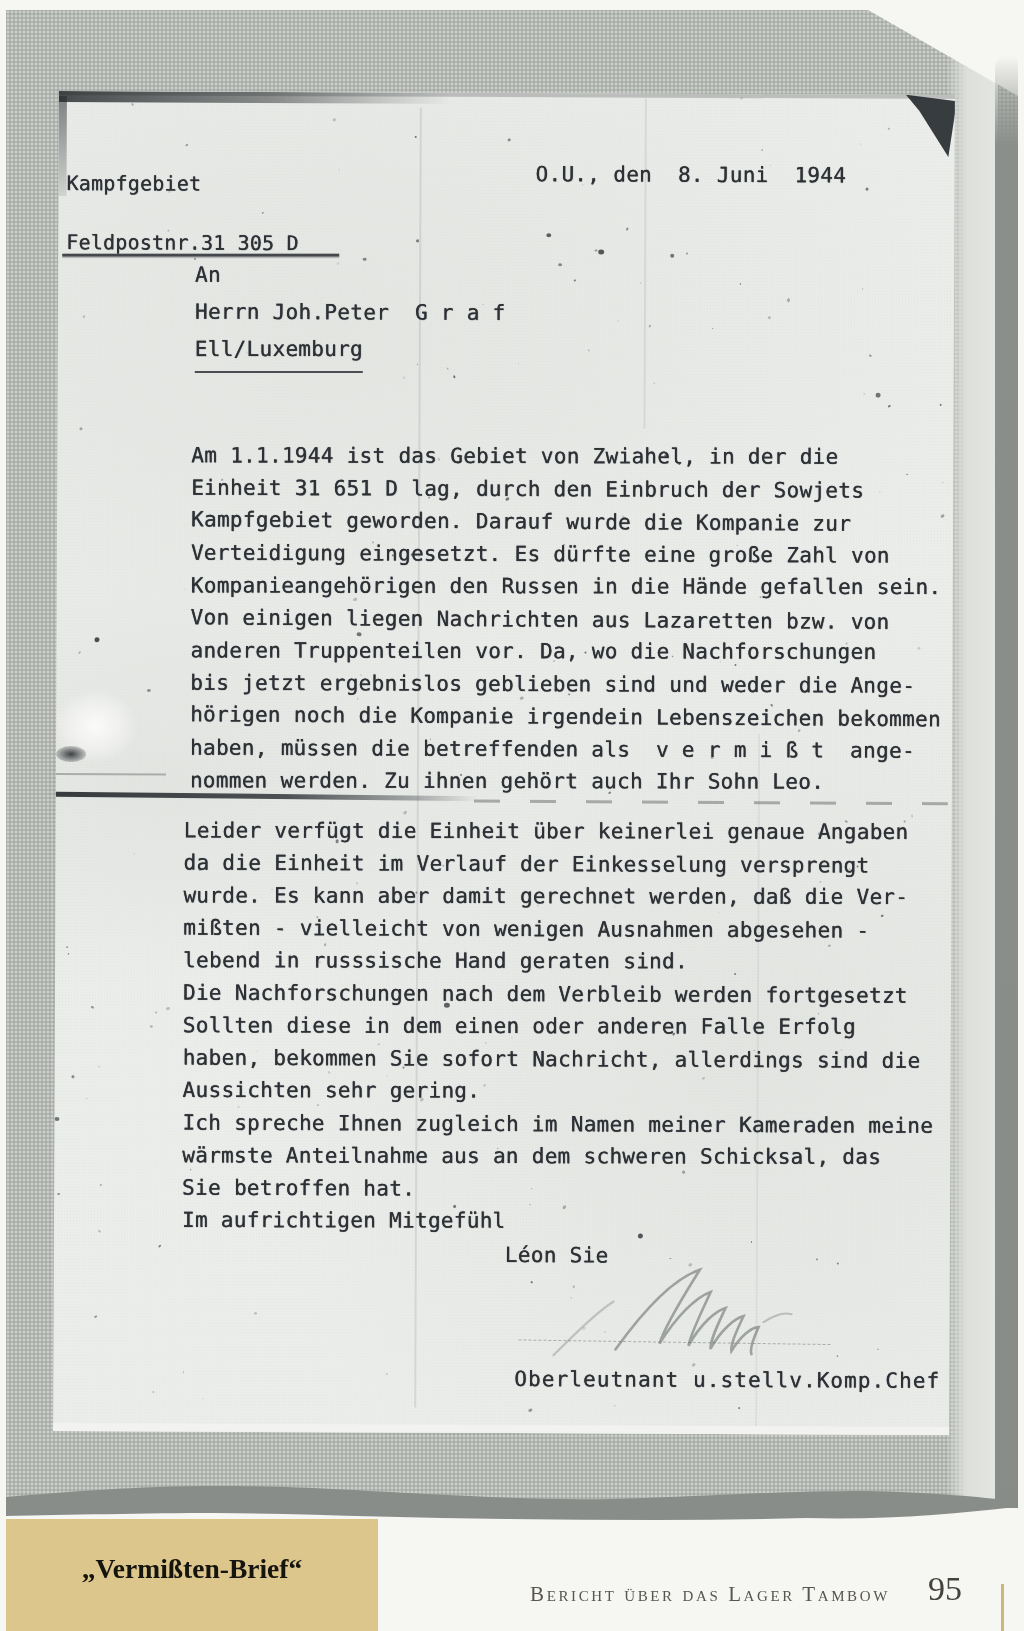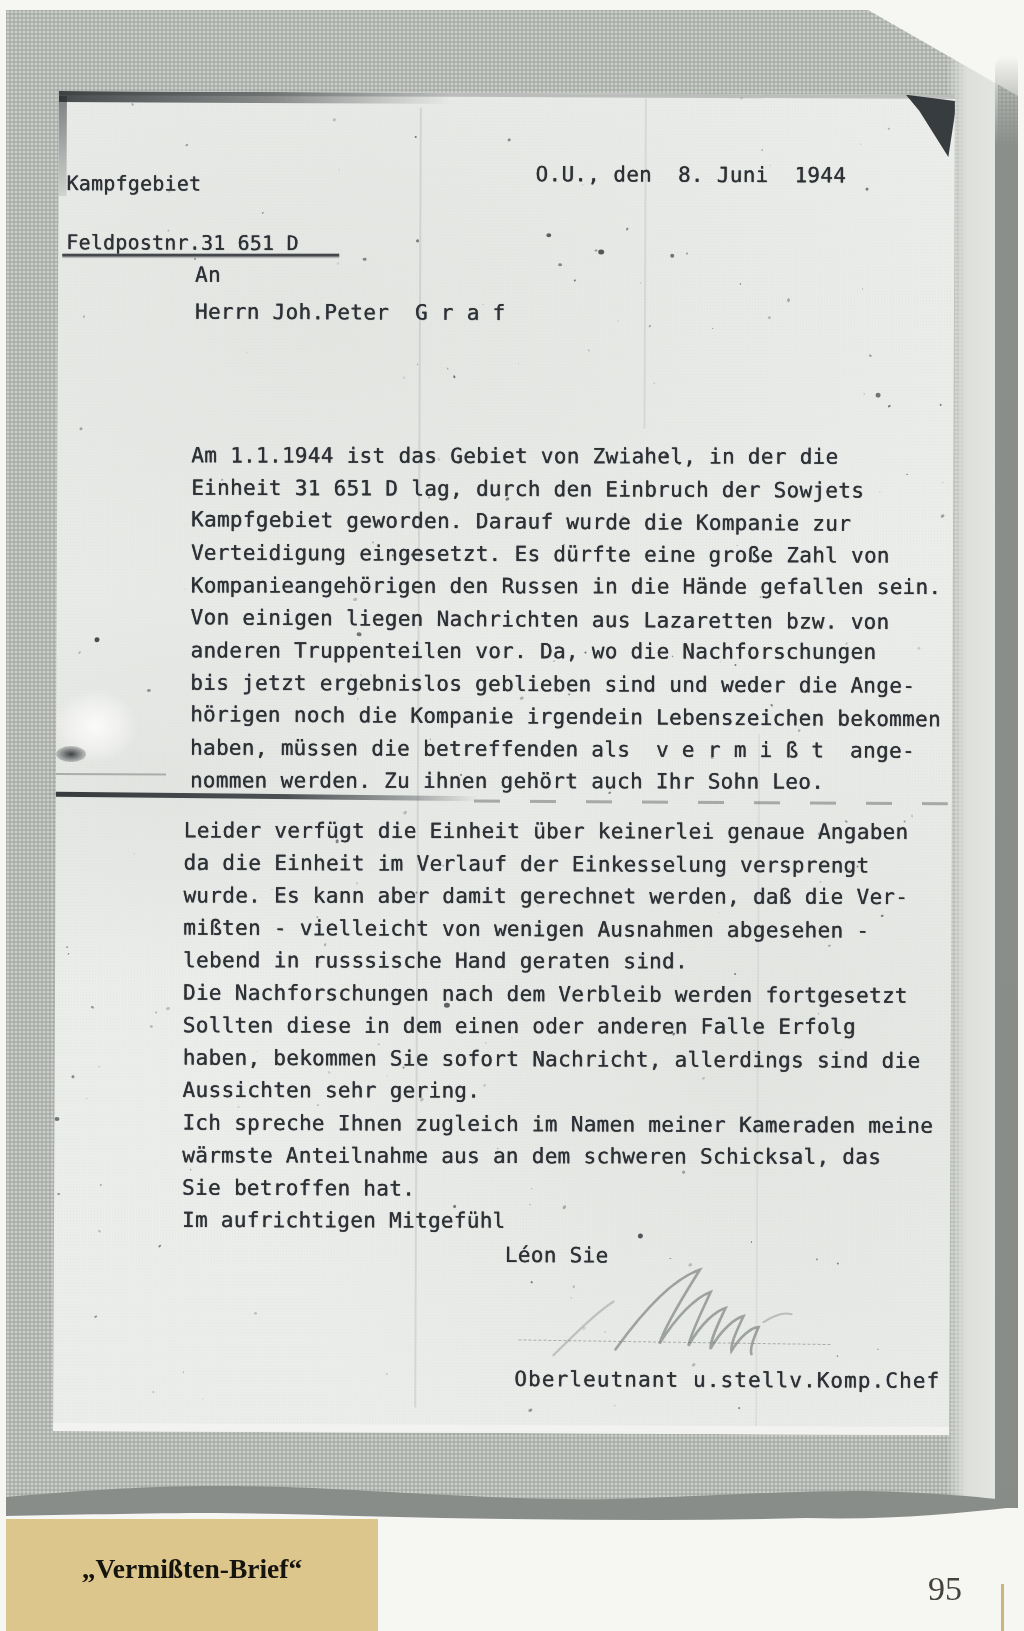--- a/index.html
+++ b/index.html
@@ -334,26 +334,26 @@
         <i style="position: absolute; border-radius: 50%; left: 551px; top: 1238px; width: 1.3px; height: 0.8px; background: rgba(30, 33, 36, 0.53); transform: rotate(7deg);"></i>
         <i style="position: absolute; border-radius: 50%; left: 783px; top: 1168px; width: 2px; height: 2.1px; background: rgba(30, 33, 36, 0.49); transform: rotate(67deg);"></i>
         <i style="position: absolute; border-radius: 50%; left: 678px; top: 570px; width: 2.2px; height: 2.2px; background: rgba(30, 33, 36, 0.58); transform: rotate(40deg);"></i>
         <i style="position: absolute; border-radius: 50%; left: 41px; top: 1224px; width: 2.3px; height: 3.3px; background: rgba(30, 33, 36, 0.45); transform: rotate(56deg);"></i>
         <i style="position: absolute; border-radius: 50%; left: 680px; top: 451px; width: 1px; height: 0.7px; background: rgba(30, 33, 36, 0.44); transform: rotate(72deg);"></i>
         <i style="position: absolute; border-radius: 50%; left: 274px; top: 26px; width: 2.8px; height: 3px; background: rgba(30, 33, 36, 0.24); transform: rotate(30deg);"></i>
       </div>
 
     <div class="block t" id="office">
       <div class="line">Kampfgebiet</div>
-      <div class="line">Feldpostnr.31 651 D</div>
+      <div class="line">Feldpostnr.31 305 D</div>
     </div>
 
     <div class="block t" id="dateline">O.U., den  8. Juni  1944</div>
 
-    <div class="block t" id="address"><div class="line">An</div><div class="line">Herrn Joh.Peter  G r a f</div></div>
+    <div class="block t" id="address"><div class="line">An</div><div class="line">Herrn Joh.Peter  G r a f</div><div class="line">Ell/Luxemburg</div></div>
 
     <div class="block t" id="para1"><div class="line">Am 1.1.1944 ist das Gebiet von Zwiahel, in der die</div><div class="line">Einheit 31 651 D lag, durch den Einbruch der Sowjets</div><div class="line">Kampfgebiet geworden. Darauf wurde die Kompanie zur</div><div class="line">Verteidigung eingesetzt. Es dürfte eine große Zahl von</div><div class="line">Kompanieangehörigen den Russen in die Hände gefallen sein.</div><div class="line">Von einigen liegen Nachrichten aus Lazaretten bzw. von</div><div class="line">anderen Truppenteilen vor. Da, wo die Nachforschungen</div><div class="line">bis jetzt ergebnislos geblieben sind und weder die Ange-</div><div class="line">hörigen noch die Kompanie irgendein Lebenszeichen bekommen</div><div class="line">haben, müssen die betreffenden als  v e r m i ß t  ange-</div><div class="line">nommen werden. Zu ihnen gehört auch Ihr Sohn Leo.</div></div>
 
     <div class="block t" id="para2"><div class="line">Leider verfügt die Einheit über keinerlei genaue Angaben</div><div class="line">da die Einheit im Verlauf der Einkesselung versprengt</div><div class="line">wurde. Es kann aber damit gerechnet werden, daß die Ver-</div><div class="line">mißten - vielleicht von wenigen Ausnahmen abgesehen -</div><div class="line">lebend in russsische Hand geraten sind.</div><div class="line">Die Nachforschungen nach dem Verbleib werden fortgesetzt</div><div class="line">Sollten diese in dem einen oder anderen Falle Erfolg</div><div class="line">haben, bekommen Sie sofort Nachricht, allerdings sind die</div><div class="line">Aussichten sehr gering.</div><div class="line">Ich spreche Ihnen zugleich im Namen meiner Kameraden meine</div><div class="line">wärmste Anteilnahme aus an dem schweren Schicksal, das</div><div class="line">Sie betroffen hat.</div><div class="line">Im aufrichtigen Mitgefühl</div></div>
 
     <div class="block t" id="salutation">Léon Sie</div>
 
     <div class="mark" id="sig-dash"></div>
     <svg class="mark" id="signature" viewBox="0 0 340 122">
       <g fill="none" stroke="#565b57" stroke-linecap="round">
@@ -367,16 +367,17 @@
   </div>
 
   <svg id="torn" viewBox="0 0 1012 54" preserveAspectRatio="none">
     <path fill="#898d8a" d="M0,19 C60,14 130,8 210,8 C290,8 340,12 420,16 C500,20 560,23 640,20 C720,17 780,13 860,13 C920,14 975,19 1009,23 L1009,29 C950,36 880,42 800,40 C700,43 600,42 500,41 C400,40 300,36 210,35 C140,35 60,37 0,38 Z"></path>
   </svg>
 
   <div id="caption">
     <div>„Vermißten-Brief“</div>
   </div>
 
+  <div id="running-footer">Bericht über das Lager Tambow</div>
   <div id="page-number">95</div>
   <div id="margin-rule"></div>
 
 </div>
 
 </body></html>

